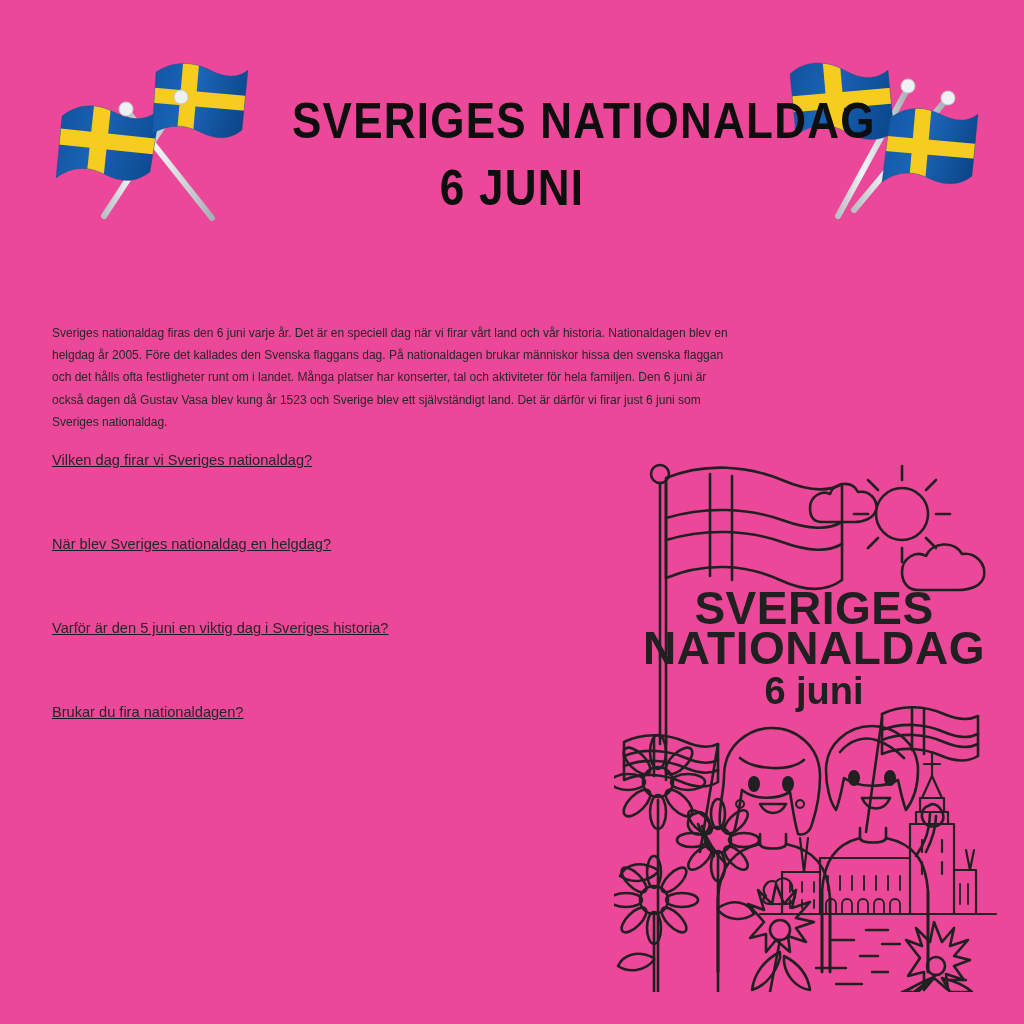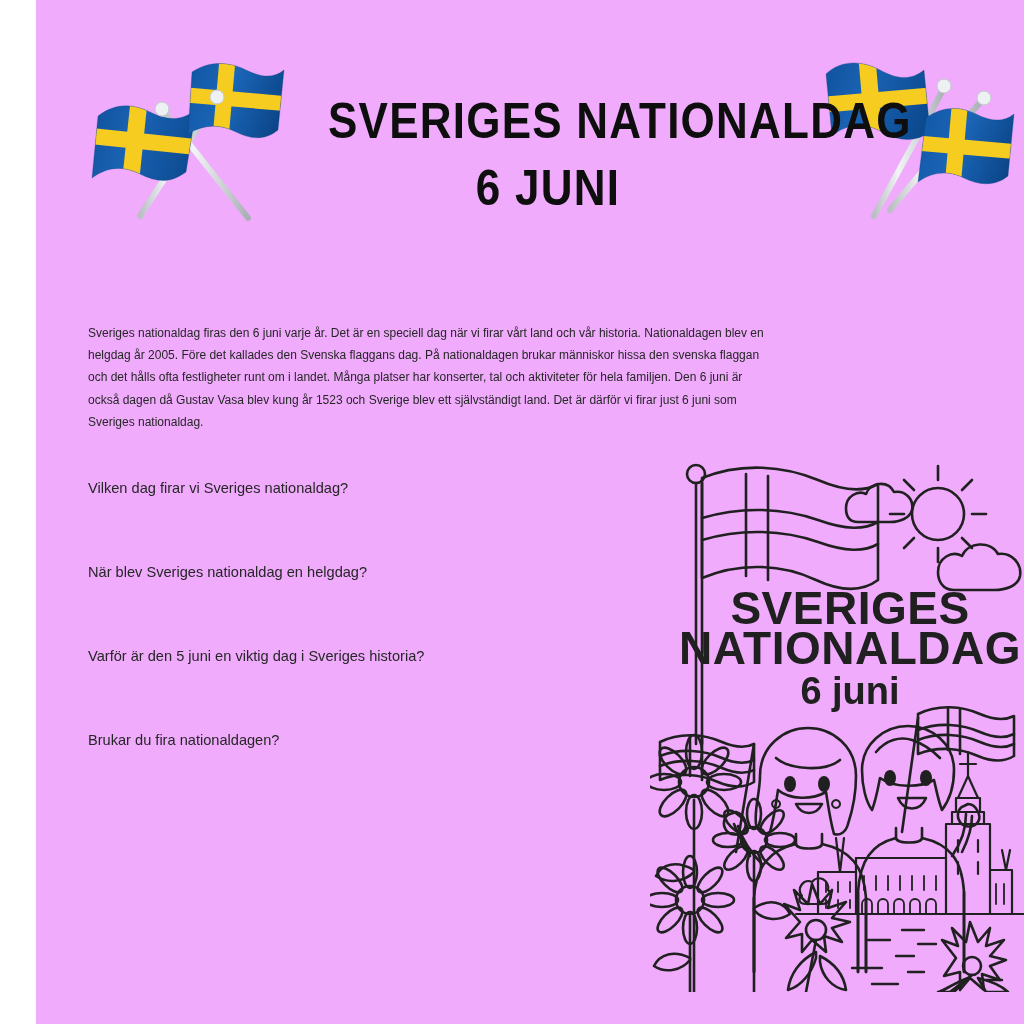--- a/index.html
+++ b/index.html
@@ -14,22 +14,21 @@
     position: relative;
     overflow: hidden;
     font-family: "Liberation Sans", sans-serif;
     color: #1b1b1b;
     -webkit-font-smoothing: antialiased;
   }
 
   .page {
     position: absolute;
     inset: 0;
-    background: #f0abfc;
-    margin-left: 36px;
+    background: #ec4899;
   }
 
   
   .flag-pair {
     position: absolute;
     top: 44px;
     width: 200px;
     height: 180px;
   }
   .flag-pair.left  { left: 52px; }
@@ -74,23 +73,24 @@
     left: 52px;
     width: 682px;
     font-size: 12px;
     line-height: 22.2px;
     color: #262626;
     text-align: left;
   }
 
   .questions {
     position: absolute;
-    top: 478px;
+    top: 450px;
     left: 52px;
     width: 520px;
+    text-decoration: underline;
   }
   .question {
     font-size: 14.6px;
     line-height: 20px;
     color: #262626;
     height: 84px;
   }
 
   
   .lineart {

